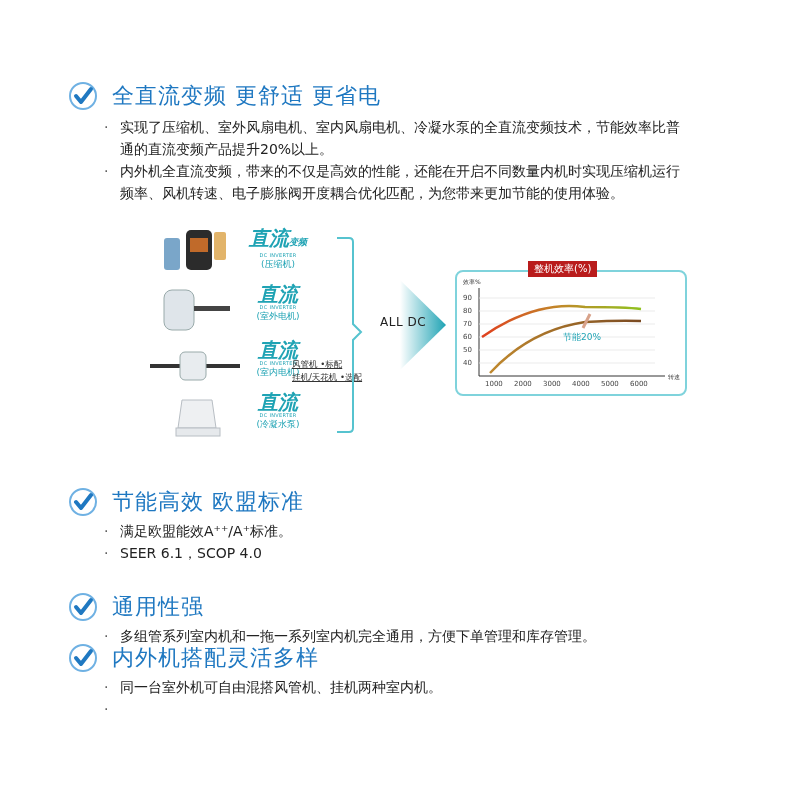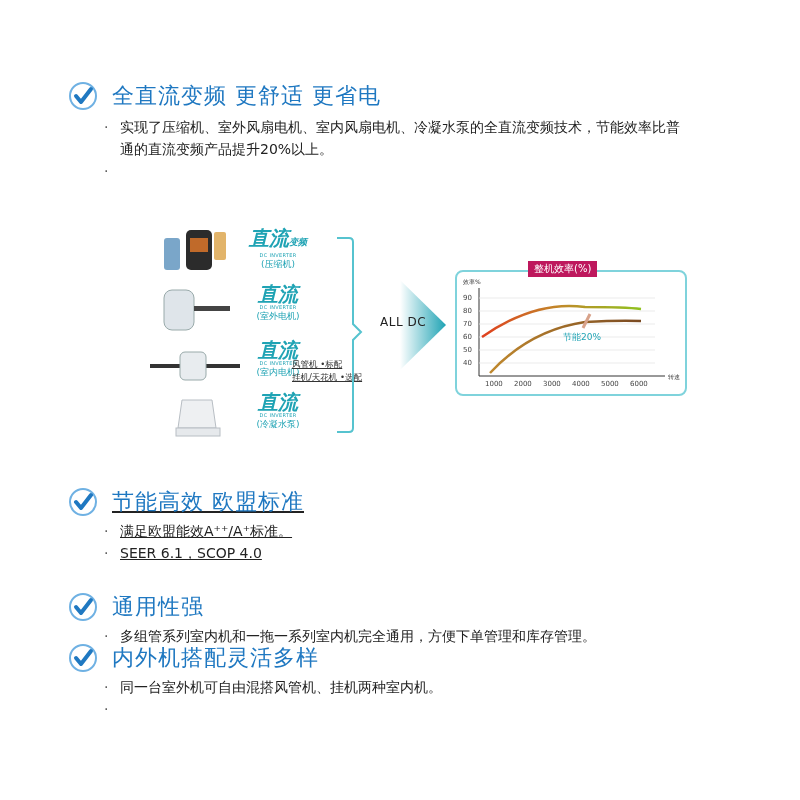--- a/index.html
+++ b/index.html
@@ -15,36 +15,36 @@
   .part{position:absolute;left:0;display:flex;align-items:flex-start;}
   .part-img{width:80px;height:52px;position:relative;}
   .logo{margin-left:8px;width:60px;text-align:center;}
   .logo .zh{font-family:"DejaVu Serif","Liberation Serif",serif;font-style:italic;font-weight:bold;font-size:20px;color:#1fa3b4;line-height:20px;}
   .logo .en{font-size:5px;color:#1fa3b4;letter-spacing:0.3px;line-height:6px;}
   .logo .cap{font-size:9px;color:#1fa3b4;line-height:12px;}
   .note{position:absolute;left:140px;top:358px;font-size:8.5px;color:#333;line-height:13px;text-decoration:underline;}
   .brace{position:absolute;}
   .alldc{position:absolute;left:380px;top:315px;font-size:12px;color:#222;letter-spacing:0.5px;}
   .chart-box{position:absolute;left:455px;top:270px;width:228px;height:122px;border:2px solid #7fd3dc;border-radius:8px;}
-  .chart-title{position:absolute;left:528px;top:261px;background:#be185d;color:#fff;font-size:10px;padding:1px 6px;}
+  .chart-title{position:absolute;left:528px;top:261px;background:#b91c1c;color:#fff;font-size:10px;padding:1px 6px;}
 </style>
 </head>
 <body>
 
 <div class="section" style="top:58px;">
   <div class="sec-head">
     <svg class="check" viewBox="0 0 30 30">
         <circle cx="15" cy="15" r="13" fill="none" stroke="#6fb1e3" stroke-width="2"></circle>
         <path d="M8 15 L13 21 L23 8" fill="none" stroke="#1f78c1" stroke-width="4" stroke-linecap="round" stroke-linejoin="round"></path>
       </svg>
     <span class="sec-title">全直流变频 更舒适 更省电</span>
   </div>
   <ul class="bullets wide" style="margin-top:2px;">
     <li><span class="dot">·</span><span>实现了压缩机、室外风扇电机、室内风扇电机、冷凝水泵的全直流变频技术，节能效率比普通的直流变频产品提升20%以上。</span></li>
-    <li><span class="dot">·</span></li>
+    <li><span class="dot">·</span><span>内外机全直流变频，带来的不仅是高效的性能，还能在开启不同数量内机时实现压缩机运行频率、风机转速、电子膨胀阀开度耦合优化匹配，为您带来更加节能的使用体验。</span></li>
   </ul>
 </div>
 
 <div>
 
   <div class="part" style="left:160px;top:228px;">
     <svg class="part-img" viewBox="0 0 80 52">
       <rect x="4" y="10" width="16" height="32" rx="3" fill="#7aa6c9"></rect>
       <rect x="26" y="2" width="26" height="40" rx="5" fill="#2b2b2b"></rect>
       <rect x="30" y="10" width="18" height="14" fill="#c06a2a"></rect>
@@ -152,21 +152,21 @@
         <text x="175" y="116">6000</text>
       <text x="213" y="109" font-size="6">转速</text>
     </g>
     <path d="M27 67 Q80 30 130 37 Q170 37 186 39" fill="none" stroke="url(#g1)" stroke-width="2.5"></path>
     <path d="M35 103 Q75 60 130 52 Q165 50 186 51" fill="none" stroke="url(#g2)" stroke-width="2.5"></path>
     <line x1="128" y1="58" x2="135" y2="44" stroke="#d8a28a" stroke-width="3"></line>
     <text x="108" y="70" font-size="9" fill="#1fa3b4">节能20%</text>
   </svg>
 </div>
 
-<div class="section" style="top:464px;text-decoration:underline;">
+<div class="section" style="top:464px;">
   <div class="sec-head">
     <svg class="check" viewBox="0 0 30 30">
         <circle cx="15" cy="15" r="13" fill="none" stroke="#6fb1e3" stroke-width="2"></circle>
         <path d="M8 15 L13 21 L23 8" fill="none" stroke="#1f78c1" stroke-width="4" stroke-linecap="round" stroke-linejoin="round"></path>
       </svg>
     <span class="sec-title">节能高效 欧盟标准</span>
   </div>
   <ul class="bullets">
     <li><span class="dot">·</span><span>满足欧盟能效A⁺⁺/A⁺标准。</span></li>
     <li><span class="dot">·</span><span>SEER 6.1，SCOP 4.0</span></li>

